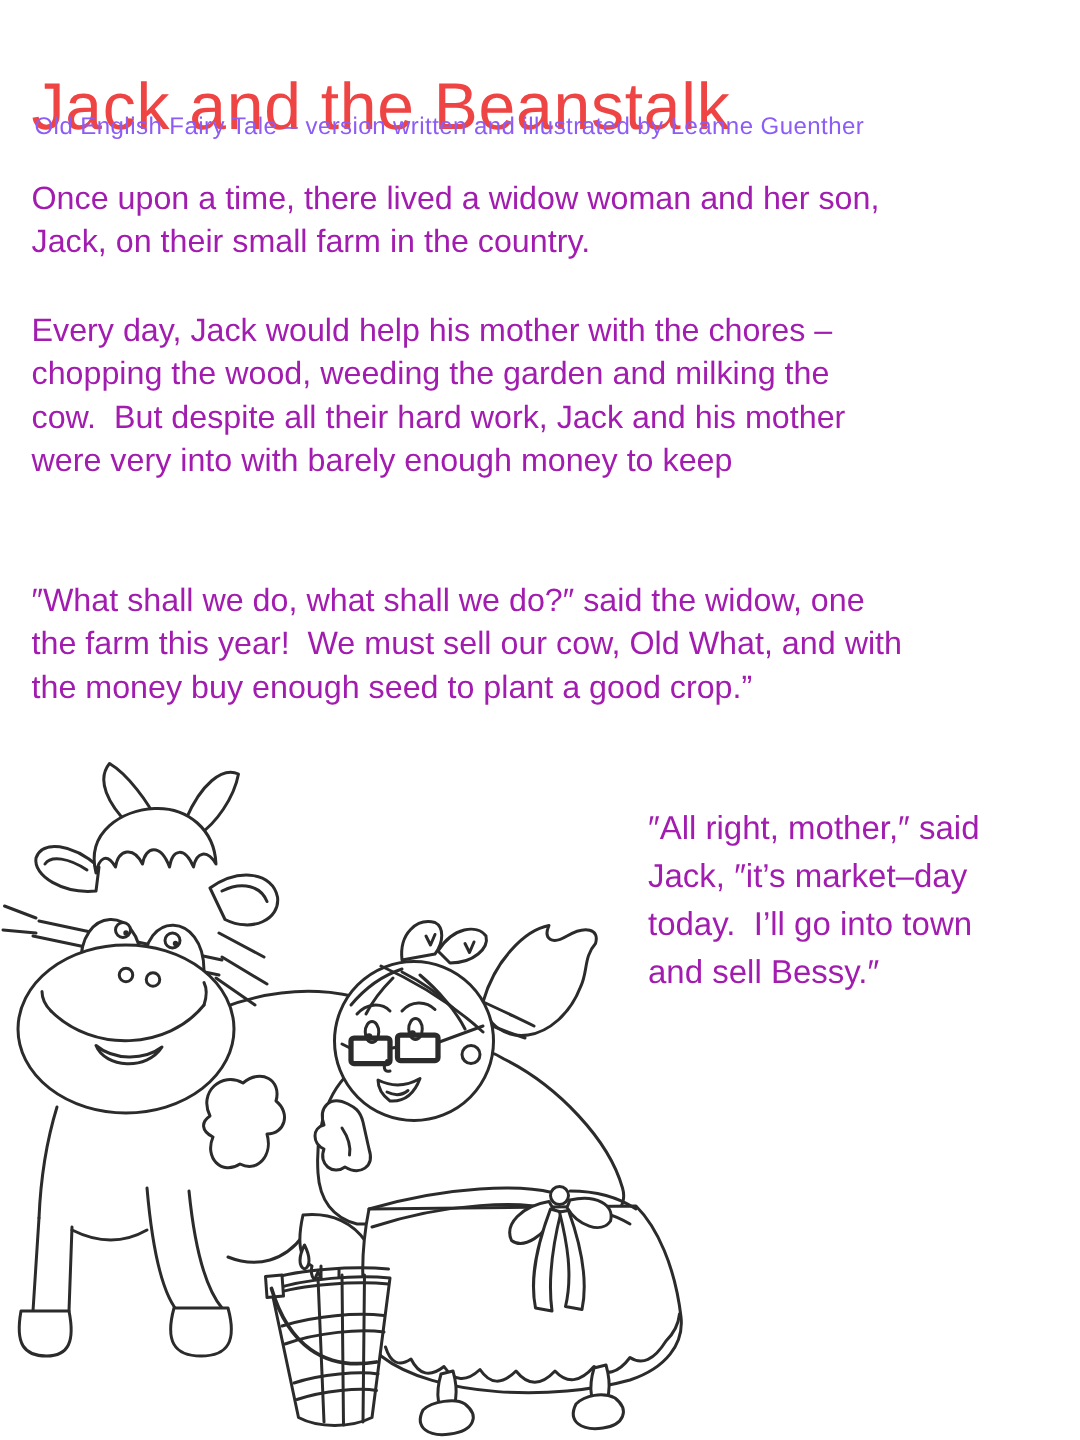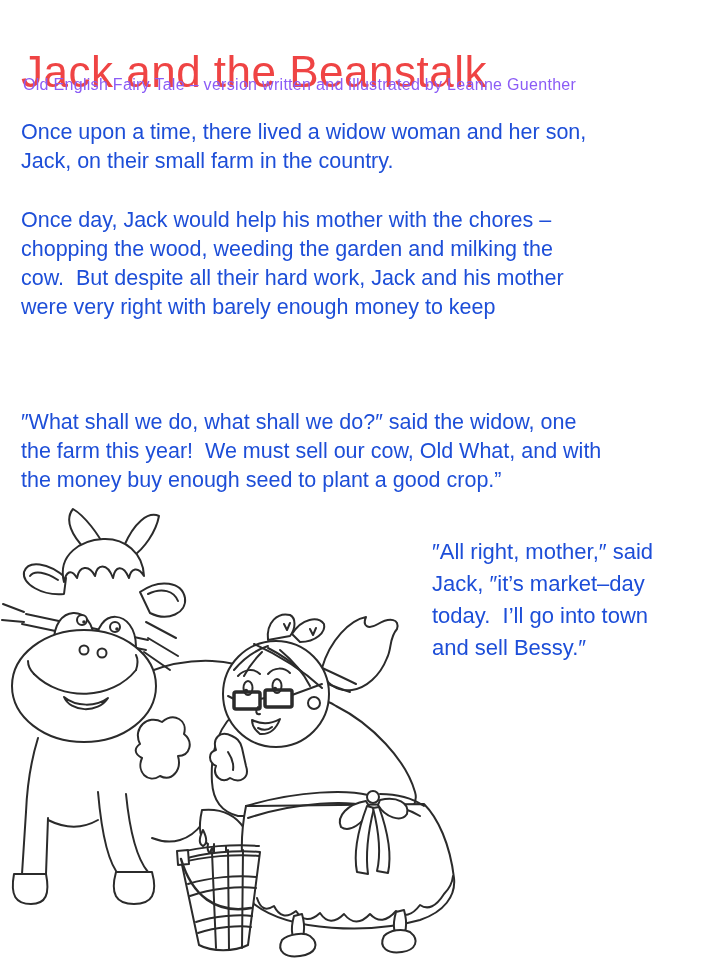--- a/index.html
+++ b/index.html
@@ -32,26 +32,26 @@
     font-size: 16px;
     letter-spacing: 0.3px;
     color: #8b5cf6;
     white-space: pre;
   }
   .para {
     position: absolute;
     left: 21px;
     font-size: 21.5px;
     line-height: 29px;
-    color: #1d4ed8;
+    color: #a21caf;
   }
   .para .line { white-space: pre; }
   .para-1 { top: 118px; }
   .para-2 { top: 206px; }
-  .para-3 { top: 408px; }
+  .para-3 { top: 386px; }
   .para-4 {
     left: 432px;
     top: 536px;
     font-size: 22px;
     line-height: 32px;
   }
   .illustration {
     position: absolute;
     left: 0;
     top: 0;
@@ -72,24 +72,24 @@
 
 <h1 class="page-title">Jack and the Beanstalk</h1>
 <div class="page-subtitle">Old English Fairy Tale – version written and illustrated by Leanne Guenther</div>
 
 <div class="para para-1">
   <div class="line">Once upon a time, there lived a widow woman and her son,</div>
   <div class="line">Jack, on their small farm in the country.</div>
 </div>
 
 <div class="para para-2">
-  <div class="line">Once day, Jack would help his mother with the chores –</div>
+  <div class="line">Every day, Jack would help his mother with the chores –</div>
   <div class="line">chopping the wood, weeding the garden and milking the</div>
   <div class="line">cow.  But despite all their hard work, Jack and his mother</div>
-  <div class="line">were very right with barely enough money to keep</div>
+  <div class="line">were very into with barely enough money to keep</div>
 </div>
 
 <div class="para para-3">
   <div class="line">″What shall we do, what shall we do?″ said the widow, one</div>
   <div class="line">the farm this year!  We must sell our cow, Old What, and with</div>
   <div class="line">the money buy enough seed to plant a good crop.”</div>
 </div>
 
 <div class="para para-4">
   <div class="line">″All right, mother,″ said</div>

